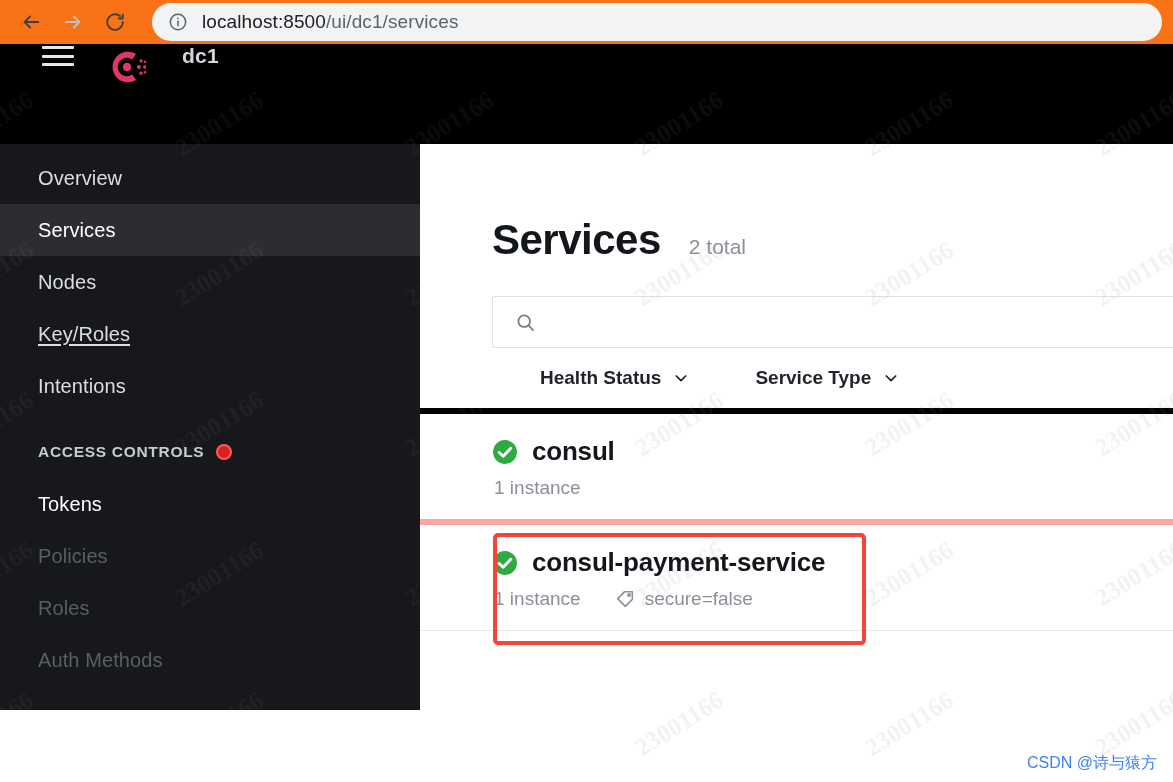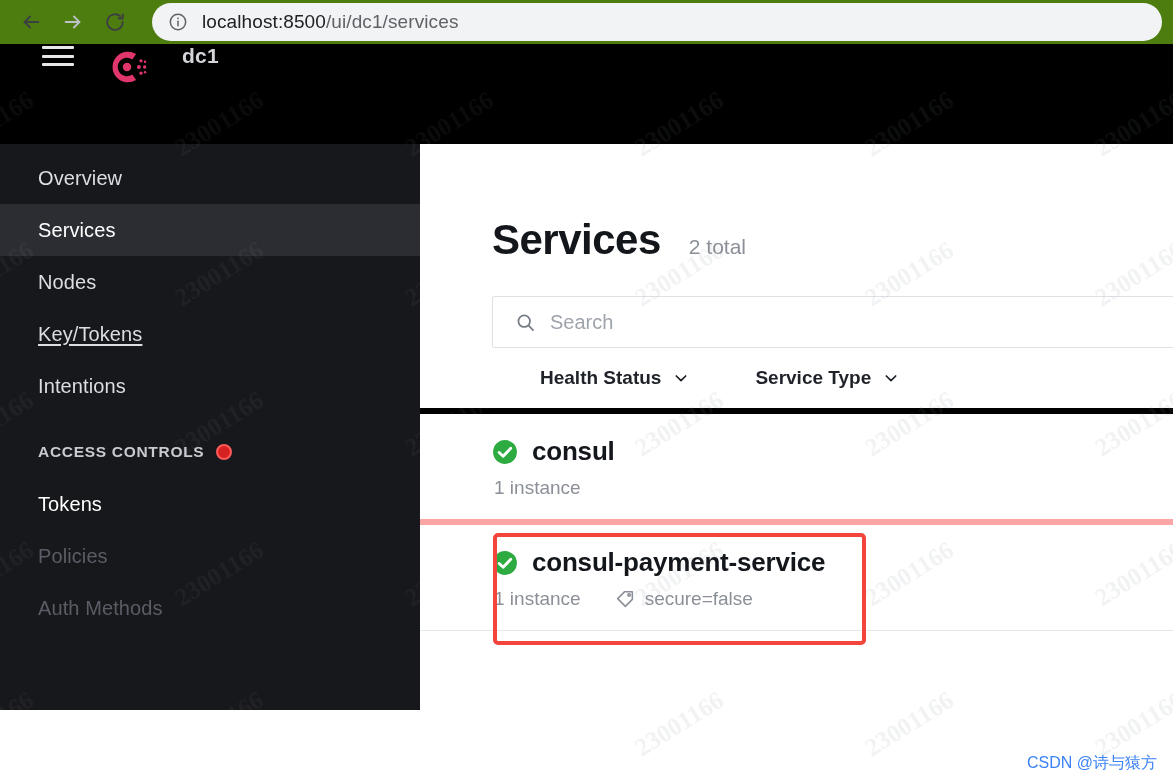--- a/index.html
+++ b/index.html
@@ -8,21 +8,21 @@
     overflow: hidden;
     font-family: "Liberation Sans", sans-serif;
     background: #ffffff;
   }
   #app { position: relative; width: 1173px; height: 782px; overflow: hidden; }
 
   
   .browser-bar {
     position: absolute; top: 0; left: 0;
     width: 1173px; height: 44px;
-    background: #4d7c0f;
+    background: #f97316;
     display: flex; align-items: center;
     z-index: 6;
   }
   .nav-btn {
     width: 34px; height: 34px;
     display: flex; align-items: center; justify-content: center;
     margin-left: 8px;
     border-radius: 50%;
   }
   .nav-btn:first-child { margin-left: 14px; }
@@ -293,56 +293,58 @@
       <div class="nav-item">
         <span class="nav-label">Overview</span>
       </div>
       <div class="nav-item active">
         <span class="nav-label">Services</span>
       </div>
       <div class="nav-item">
         <span class="nav-label">Nodes</span>
       </div>
       <div class="nav-item hovered">
-        <span class="nav-label">Key/Tokens</span>
+        <span class="nav-label">Key/Roles</span>
       </div>
       <div class="nav-item">
         <span class="nav-label">Intentions</span>
       </div>
 
       <div class="nav-section">
         <span>ACCESS CONTROLS</span>
         <span class="dot-badge"></span>
       </div>
       <div class="nav-item bright">
         <span class="nav-label">Tokens</span>
       </div>
       <div class="nav-item muted">
         <span class="nav-label">Policies</span>
+      </div>
+      <div class="nav-item muted">
+        <span class="nav-label">Roles</span>
       </div>
       <div class="nav-item muted">
         <span class="nav-label">Auth Methods</span>
       </div>
 
     </div>
 
     <div class="main">
 
       <div class="page-head">
         <div class="page-title">Services</div>
         <div class="page-count">2 total</div>
       </div>
 
       <div class="toolbar">
         <div class="search-wrap">
           <svg class="search-icon" viewBox="0 0 24 24" fill="none" stroke="#767b85" stroke-width="2" stroke-linecap="round">
             <circle cx="10.5" cy="10.5" r="6.6"></circle>
               <line x1="15.4" y1="15.4" x2="20.6" y2="20.6"></line>
           </svg>
-          <input class="search-input" type="text" placeholder="Search" style="">
         </div>
 
         <div class="filters">
           <div class="filter">
             <span>Health Status</span>
             <svg class="chev" viewBox="0 0 24 24" fill="none" stroke="#1f2329" stroke-width="2.6" stroke-linecap="round" stroke-linejoin="round">
               <polyline points="5,9 12,16 19,9"></polyline>
             </svg>
           </div>
           <div class="filter">

